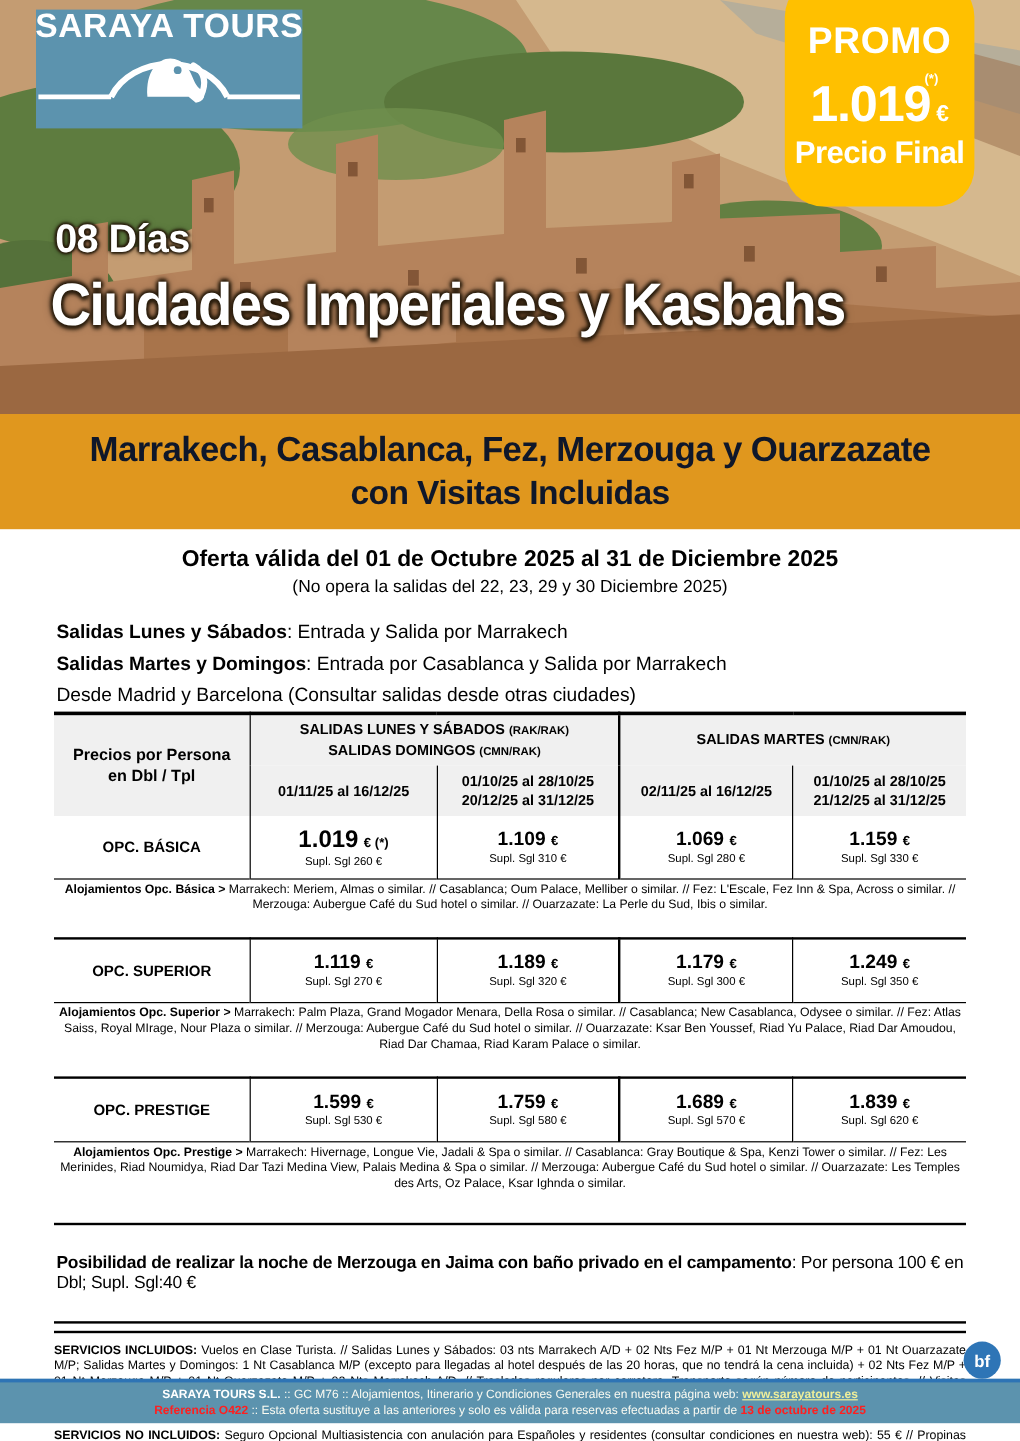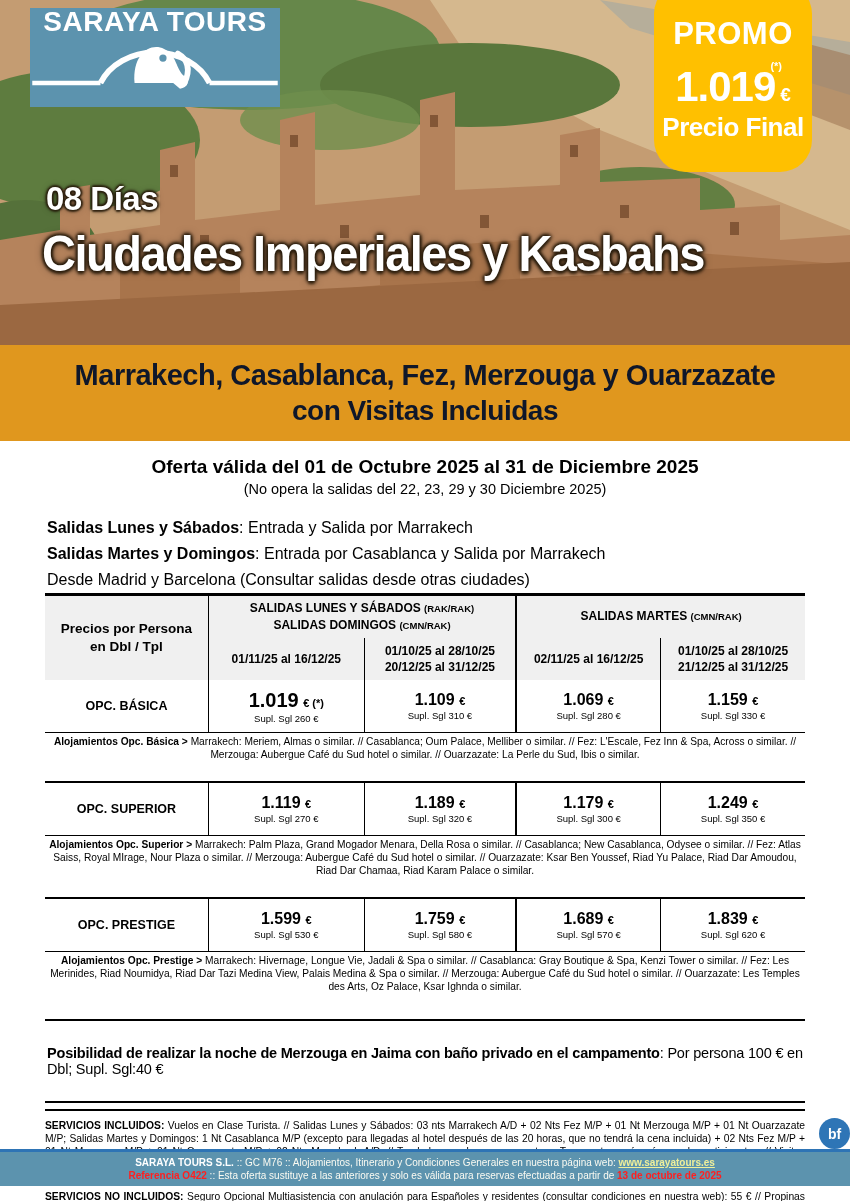--- a/index.html
+++ b/index.html
@@ -7,21 +7,21 @@
     position:relative; width:850px; height:1201px; margin:0 auto;
     background:#fff; overflow:hidden;
     font-family:"Liberation Sans", sans-serif; color:#000;
   }
 
   
   .hero { position:relative; width:850px; height:345px; overflow:hidden; background:#C49C72; }
   .hero svg { position:absolute; inset:0; width:100%; height:100%; }
 
   .logo-box {
-    position:absolute; left:30px; top:8px; width:250px; height:99px;
+    position:absolute; left:30px; top:8px; width:222px; height:99px;
     background:var(--logo-blue,#5C93AE);
     display:flex; flex-direction:column; align-items:center; justify-content:flex-start;
   }
   .logo-mark { width:220px; height:58px; margin-top:4px; }
   .logo-text {
     color:#fff; font-weight:bold; font-size:28px; letter-spacing:.5px; margin-top:-2px;
     white-space:nowrap;
   }
 
   .promo {
@@ -101,21 +101,21 @@
   }
   .posibilidad b { font-weight:bold; }
   .sep { border-top:2px solid #000; margin-top:6px; }
 
   
   .paras { margin-top:9px; }
   .paras p { margin:0 0 7px; font-size:10.3px; line-height:1.26; text-align:justify; }
   .paras .lead { font-weight:bold; }
 
   .bf-badge {
-    position:absolute; right:0; bottom:52px; width:31px; height:31px; border-radius:50%;
+    position:absolute; right:16px; bottom:52px; width:31px; height:31px; border-radius:50%;
     background:var(--bf-blue,#2E75B6); color:#fff; font-weight:bold; font-size:14px;
     display:flex; align-items:center; justify-content:center;
   }
 
   
   .footer {
     position:absolute; left:0; bottom:15px; width:850px; height:37px;
     background:var(--footer-blue,#5C93AE); border-top:3px solid #2E74B5;
     display:flex; flex-direction:column; align-items:center; justify-content:center;
     font-size:10px; color:#FBFBF2; gap:2px; box-sizing:border-box;

